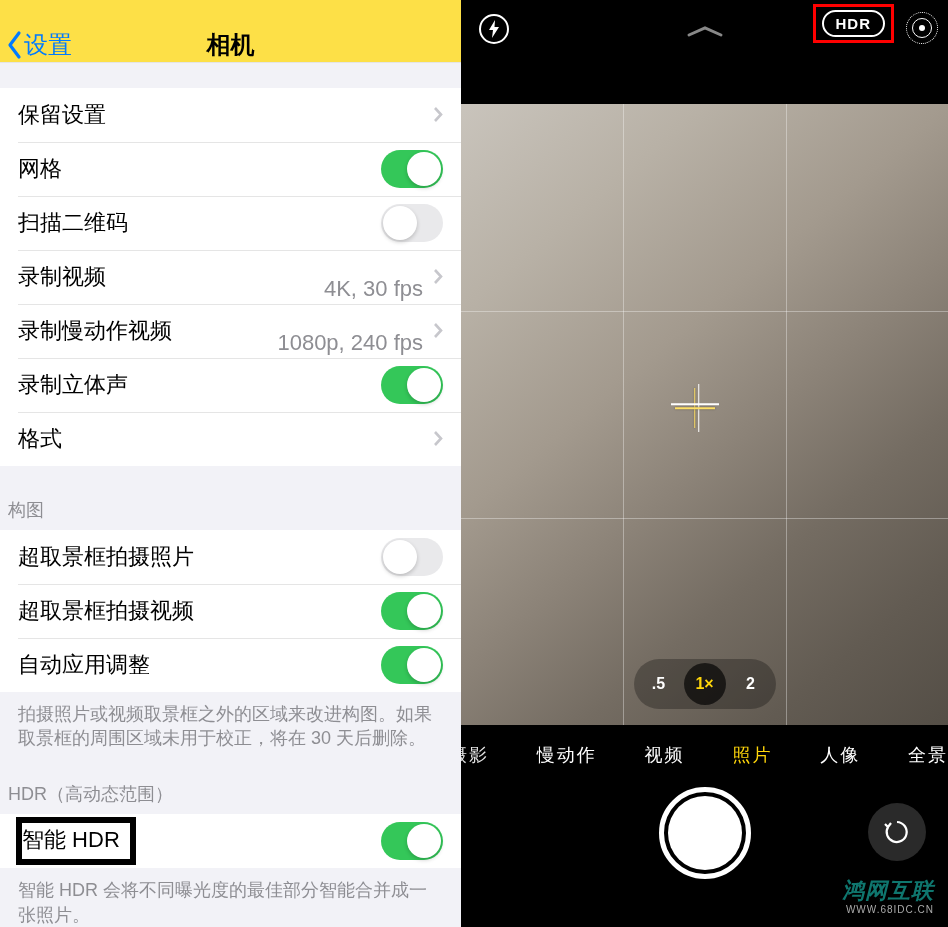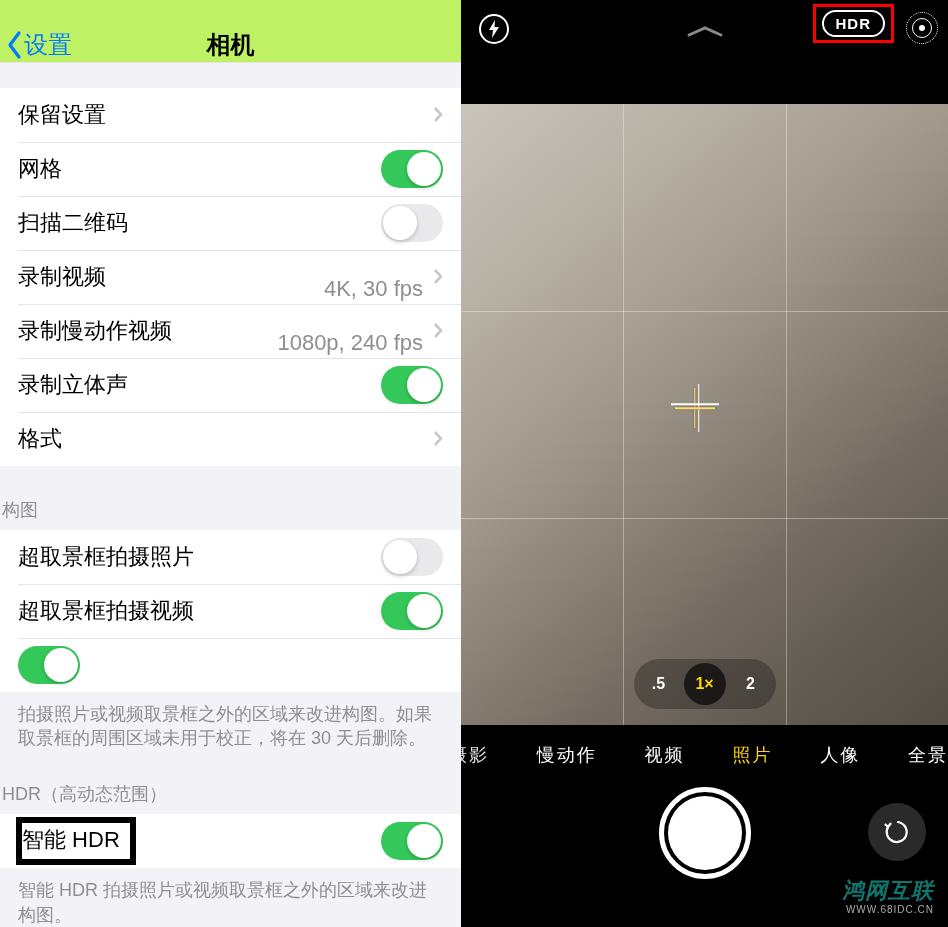--- a/index.html
+++ b/index.html
@@ -1,42 +1,42 @@
 <!DOCTYPE html>
 <html><head>
 <meta charset="utf-8">
 <style>
   * { box-sizing: border-box; margin: 0; padding: 0; }
   html, body { width: 948px; height: 927px; font-family: -apple-system, "Helvetica Neue", Arial, sans-serif; background: #000; }
   .wrap { display: flex; width: 948px; height: 927px; }
 
   
   .settings { width: 461px; height: 100%; background: #f2f2f7; display: flex; flex-direction: column; }
-  .nav { height: 70px; background: #bef264; border-bottom: 1px solid #e5e5e5; display: flex; align-items: center; position: relative; padding-top: 28px; }
+  .nav { height: 70px; background: #fde047; border-bottom: 1px solid #e5e5e5; display: flex; align-items: center; position: relative; padding-top: 28px; }
   .back { display: flex; align-items: center; color: #007aff; font-size: 24px; padding-left: 6px; cursor: pointer; }
   .back svg { width: 18px; height: 30px; }
   .nav-title { position: absolute; left: 0; right: 0; text-align: center; font-size: 24px; font-weight: 700; color: #000; pointer-events: none; }
 
   .spacer30 { height: 30px; }
   .group { background: #fff; }
   .row { display: flex; align-items: center; height: 54px; padding-left: 18px; padding-right: 18px; position: relative; }
   .row + .row::before { content: ""; position: absolute; left: 18px; right: 0; top: 0; height: 1px; background: #e5e5e5; }
   .row .label { font-size: 22px; color: #000; flex: 1; }
   .row .detail { font-size: 22px; color: #8e8e93; margin-right: 10px; margin-top: 24px; }
   .row .chevron { width: 10px; height: 17px; }
   .chevron path { stroke: #c7c7cc; stroke-width: 2.6; fill: none; }
 
   .switch { width: 62px; height: 38px; border-radius: 19px; position: relative; }
   .switch.on { background: #34c759; }
   .switch.off { background: #e9e9eb; }
   .switch .knob { position: absolute; top: 2px; width: 34px; height: 34px; background: #fff; border-radius: 50%; box-shadow: 0 2px 4px rgba(0,0,0,0.2); }
   .switch.on .knob { right: 2px; }
   .switch.off .knob { left: 2px; }
 
-  .section-header { font-size: 18px; color: #8e8e93; padding: 32px 2px 8px; }
+  .section-header { font-size: 18px; color: #8e8e93; padding: 32px 8px 8px; }
   .section-footer { font-size: 18px; color: #8e8e93; padding: 10px 18px 0; line-height: 1.35; }
 
   .redbox-smart { border: 6px solid #000000; display: inline-block; padding: 2px 10px 4px 0; margin-left: -2px; }
 
   
   .camera { width: 487px; height: 100%; background: #000; position: relative; color: #fff; overflow: hidden; }
 
   .cam-top { position: absolute; top: 0; left: 0; right: 0; height: 104px; background: #000; }
   .flash-icon { position: absolute; top: 14px; left: 18px; width: 30px; height: 30px; border: 2px solid #fff; border-radius: 50%; display: flex; align-items: center; justify-content: center; }
   .flash-icon svg { width: 12px; height: 18px; }
@@ -156,37 +156,38 @@
             <div class="knob"></div>
           </div>
       </div>
       <div class="row">
         <span class="label">超取景框拍摄视频</span>
         <div class="switch on">
             <div class="knob"></div>
           </div>
       </div>
       <div class="row">
+        <span class="label">自动应用调整</span>
         <div class="switch on">
             <div class="knob"></div>
           </div>
       </div>
     </div>
     <div class="section-footer">拍摄照片或视频取景框之外的区域来改进构图。如果取景框的周围区域未用于校正，将在 30 天后删除。</div>
 
     <div class="section-header">HDR（高动态范围）</div>
     <div class="group">
       <div class="row">
         <span class="label"><span class="redbox-smart">智能 HDR</span></span>
         <div class="switch on">
             <div class="knob"></div>
           </div>
       </div>
     </div>
-    <div class="section-footer">智能 HDR 拍摄照片或视频取景框之外的区域来改进构图。</div>
+    <div class="section-footer">智能 HDR 会将不同曝光度的最佳部分智能合并成一张照片。</div>
   </div>
 
   <div class="camera">
     <div class="cam-top">
       <div class="flash-icon">
         <svg viewBox="0 0 12 18">
             <path d="M7 0 L1 10 L5 10 L4 18 L11 7 L6.5 7 Z" fill="#fff"></path>
           </svg>
       </div>
       <div class="caret-up">

